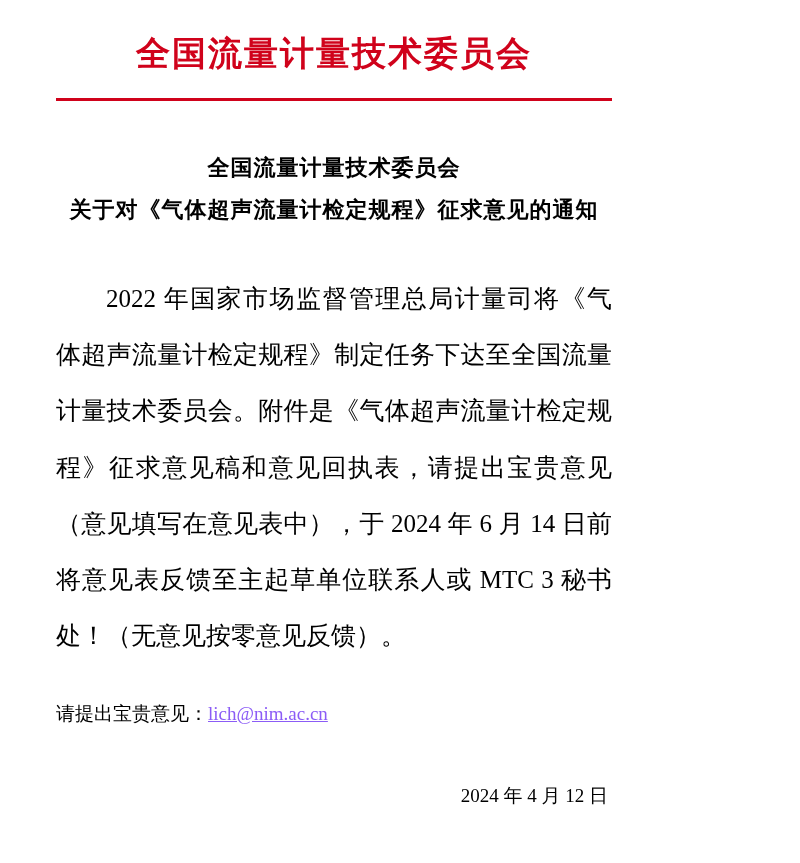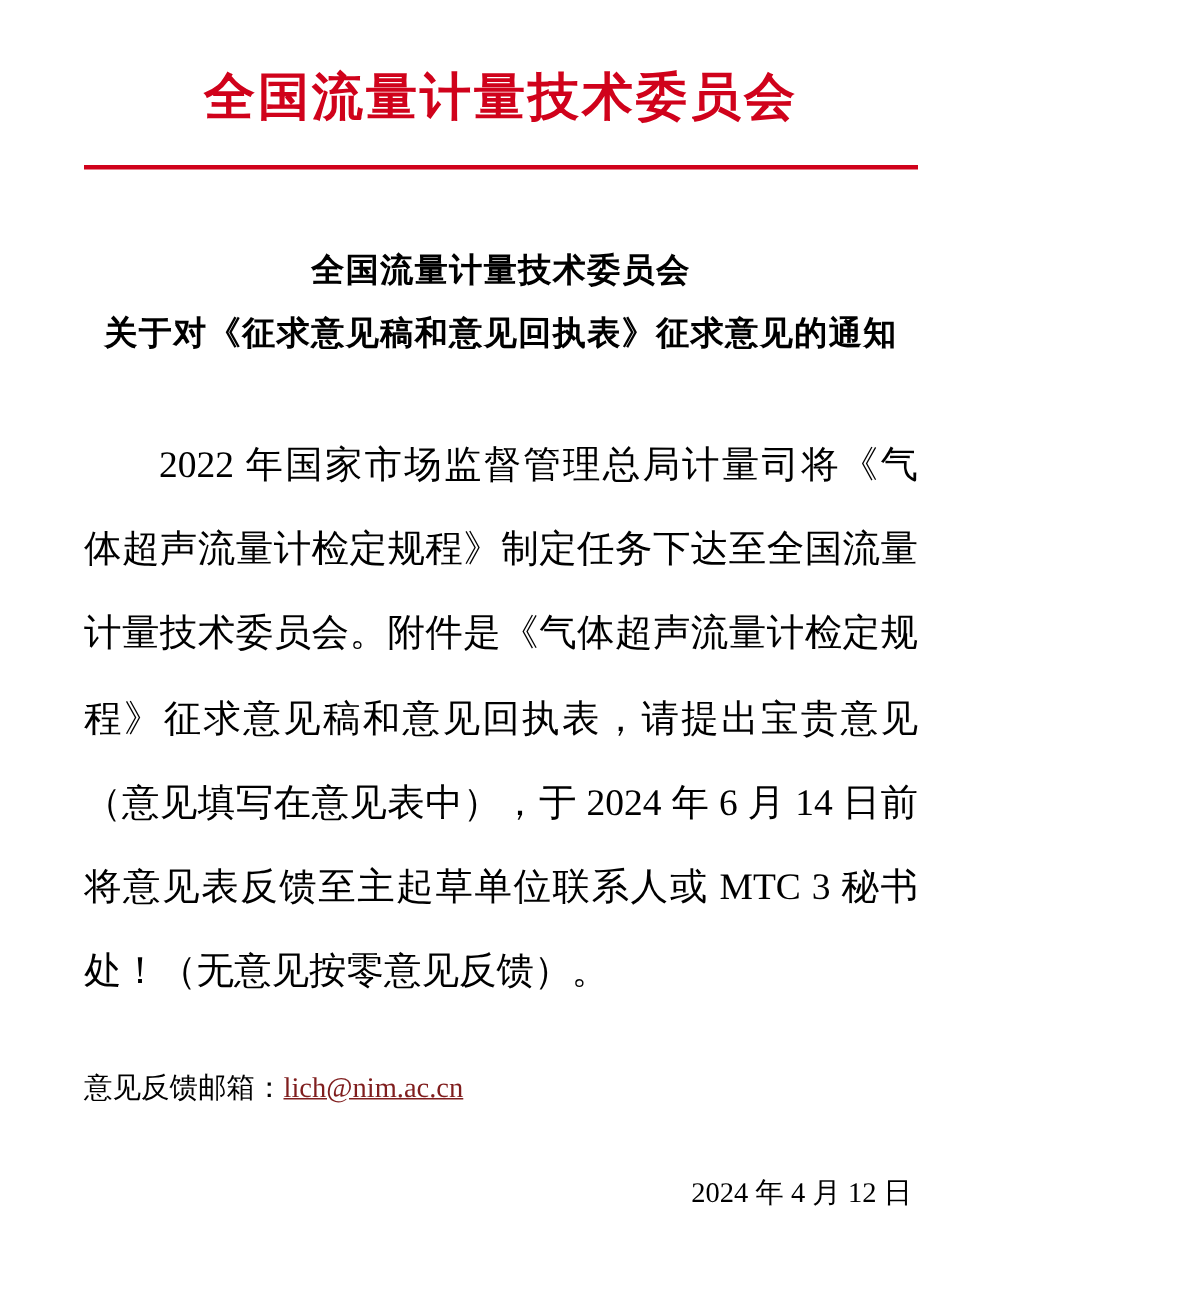--- a/index.html
+++ b/index.html
@@ -12,21 +12,21 @@
     background: #ffffff;
     font-family: "Liberation Serif", "DejaVu Serif", serif;
     color: #000000;
     overflow: hidden;
   }
   .page {
     position: relative;
     width: 668px;
     height: 863px;
     box-sizing: border-box;
-    padding: 16px 56px;
+    padding: 4px 56px;
   }
   .letterhead {
     text-align: center;
     padding-top: 28px;
   }
   .letterhead-title {
     color: #d0021b;
     font-family: "Liberation Serif", "DejaVu Serif", serif;
     font-weight: bold;
     font-size: 34px;
@@ -58,21 +58,21 @@
     text-align: justify;
     text-justify: inter-ideograph;
     text-indent: 2em;
   }
   .contact {
     margin-top: 30px;
     font-size: 19px;
     line-height: 2.0;
   }
   .contact a {
-    color: #7f1d1d;
+    color: #8b5cf6;
     text-decoration: underline;
   }
   .signature {
     position: absolute;
     right: 56px;
     bottom: 48px;
     text-align: right;
   }
   .sig-org {
     font-size: 21px;
@@ -92,28 +92,28 @@
 
 <div class="page">
 
   <div class="letterhead">
     <div class="letterhead-title">全国流量计量技术委员会</div>
     <div class="letterhead-rule"></div>
   </div>
 
   <div class="doc-title">
     <div class="doc-title-line">全国流量计量技术委员会</div>
-    <div class="doc-title-line">关于对《征求意见稿和意见回执表》征求意见的通知</div>
+    <div class="doc-title-line">关于对《气体超声流量计检定规程》征求意见的通知</div>
   </div>
 
   <div class="body-block">
     <p class="para">2022 年国家市场监督管理总局计量司将《气体超声流量计检定规程》制定任务下达至全国流量计量技术委员会。附件是《气体超声流量计检定规程》征求意见稿和意见回执表，请提出宝贵意见（意见填写在意见表中），于 2024 年 6 月 14 日前将意见表反馈至主起草单位联系人或 MTC 3 秘书处！（无意见按零意见反馈）。</p>
 
     <div class="contact">
-      <span>意见反馈邮箱：</span><a href="#">lich@nim.ac.cn</a>
+      <span>请提出宝贵意见：</span><a href="#">lich@nim.ac.cn</a>
     </div>
   </div>
 
   <div class="signature">
     <div class="sig-date">2024 年 4 月 12 日</div>
   </div>
 
 </div>
 
 </body></html>

